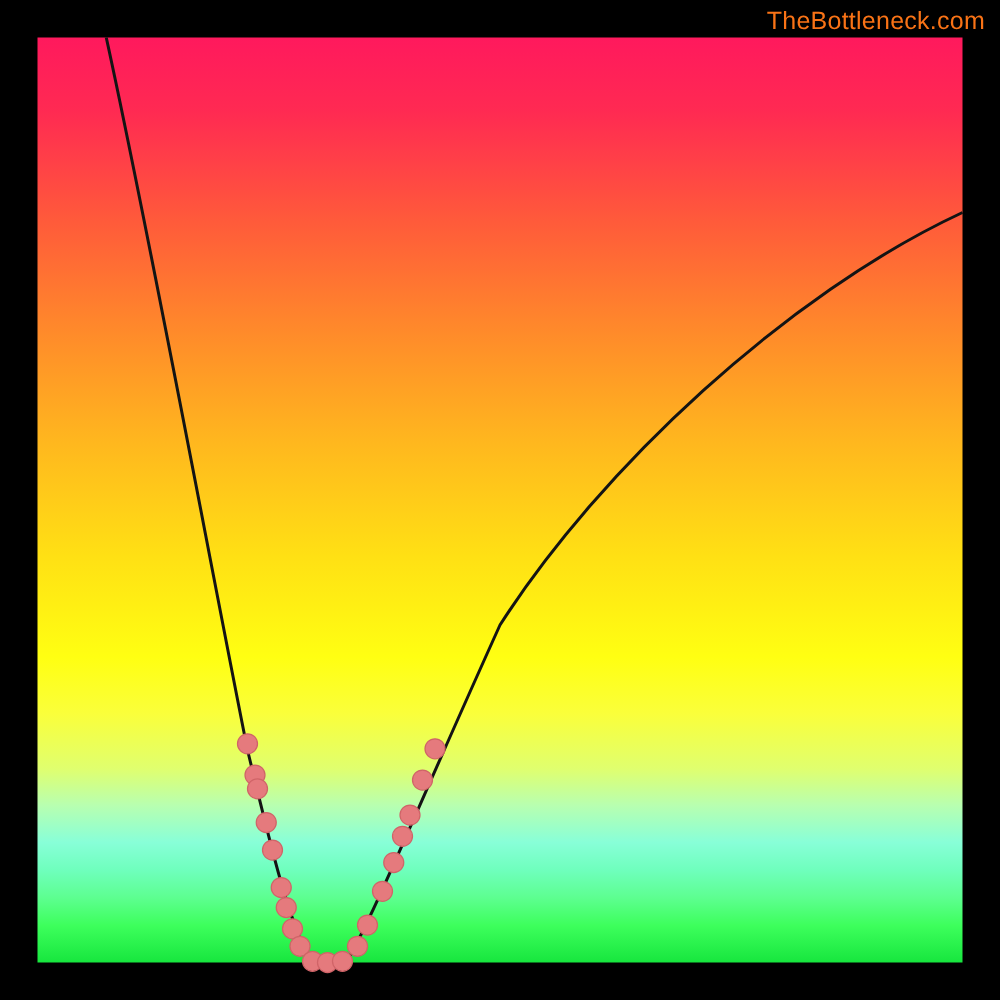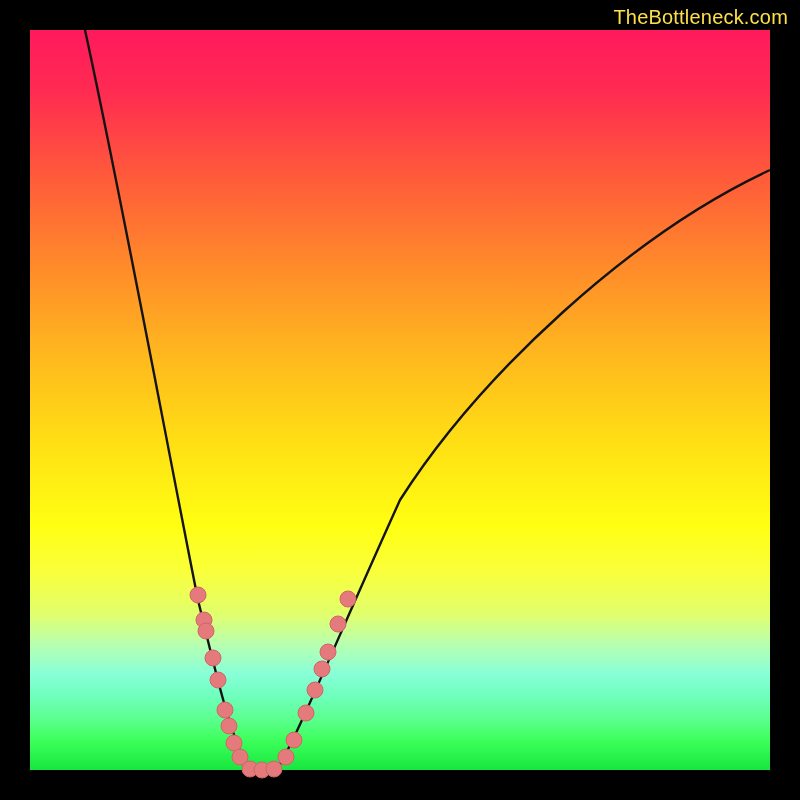--- a/index.html
+++ b/index.html
@@ -32,21 +32,21 @@
       #6fffbd 90%,
       #5dff90 93%,
       #3dff5c 96%,
       #17e63e 100%
     );
   }
   .watermark {
     position: absolute;
     top: 6px;
     right: 12px;
-    color: #fde047;
+    color: #f97316;
     font-size: 20px;
     font-weight: 500;
     letter-spacing: 0.2px;
     z-index: 50;
   }
   svg.curve {
     position: absolute;
     left: 0;
     top: 0;
     width: 740px;

